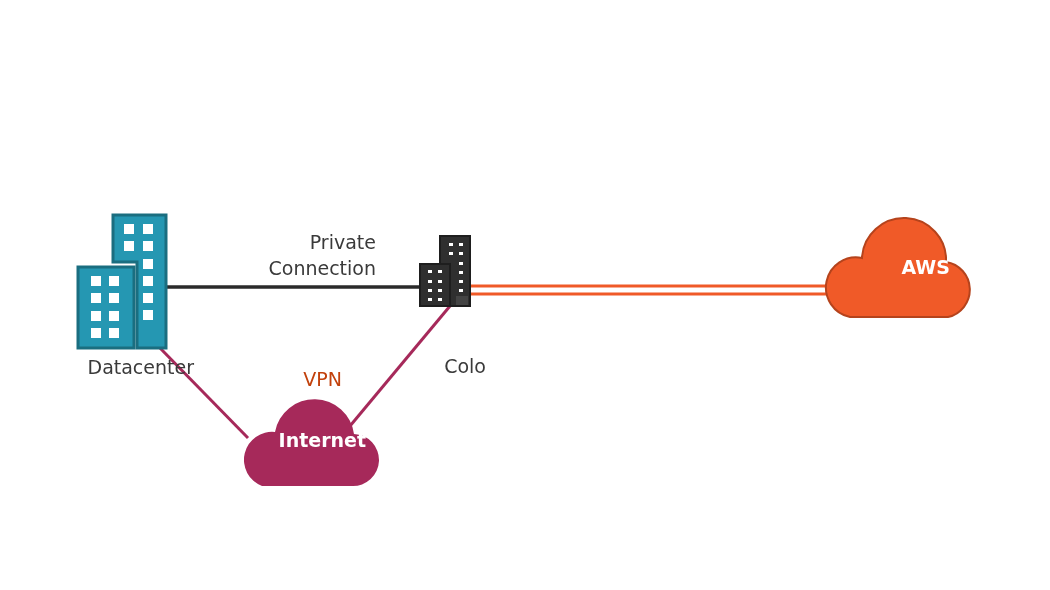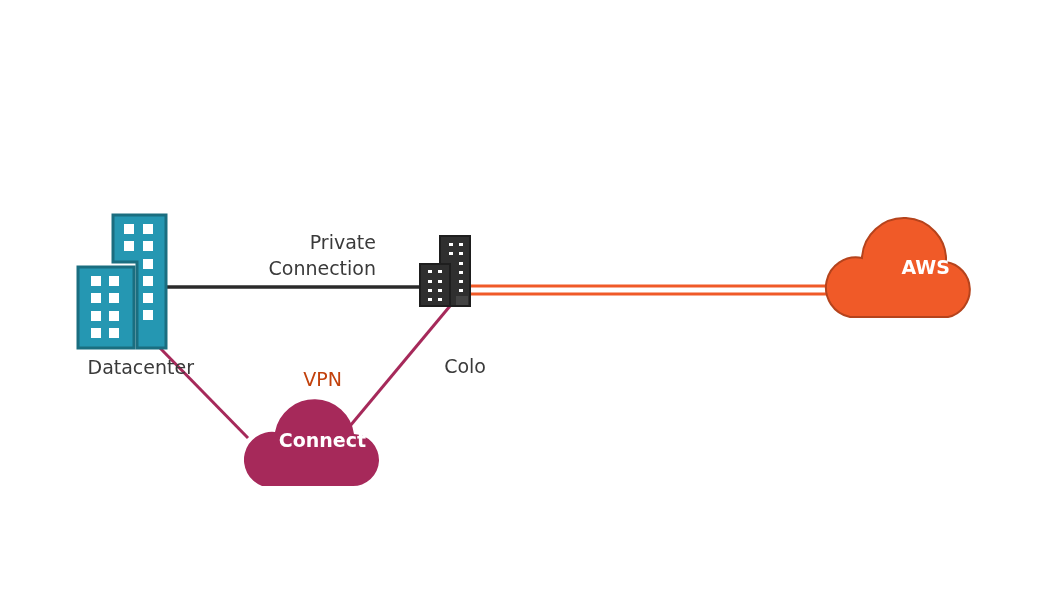--- a/index.html
+++ b/index.html
@@ -94,15 +94,15 @@
 </div>
 
 <div class="lbl lbl-dark" style="left:410px; top:313px; width:76px;margin-top:40px;">Colo</div>
 
 <div class="lbl lbl-dark" style="left:52px; top:354px; width:142px;">
   <div>Datacenter</div>
 </div>
 
 <div class="lbl lbl-purple" style="left:270px; top:366px; width:72px;">VPN</div>
 
-<div class="cloud-text" style="left:246px; top:429px; width:120px;">Connect</div>
+<div class="cloud-text" style="left:246px; top:429px; width:120px;">Internet</div>
 
 <div class="cloud-text" style="left:850px; top:256px; width:100px;">AWS</div>
 
 </body></html>

